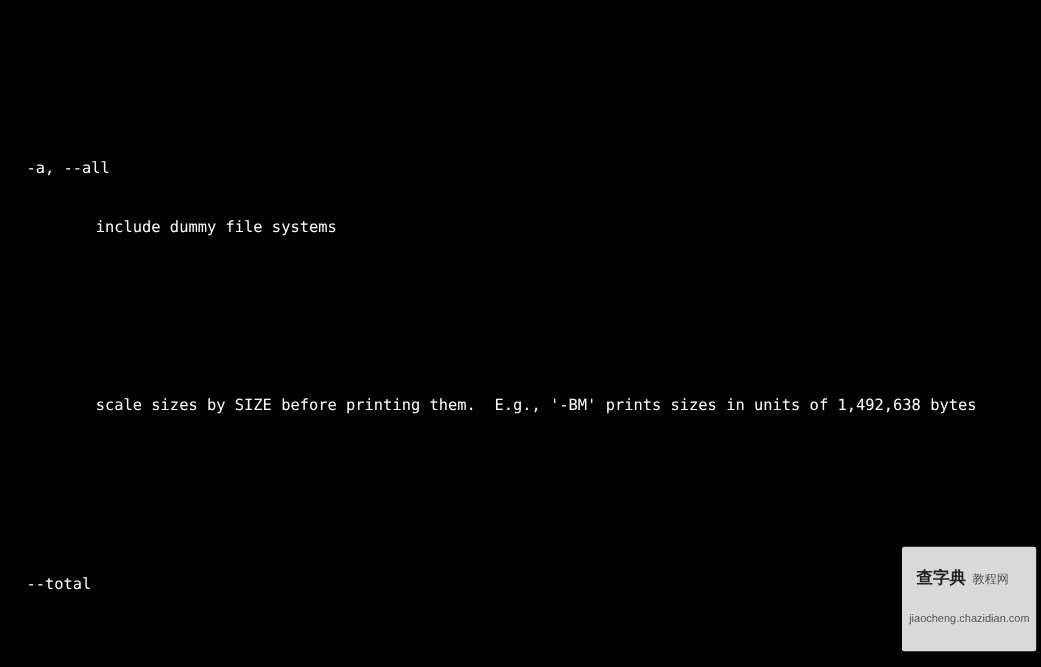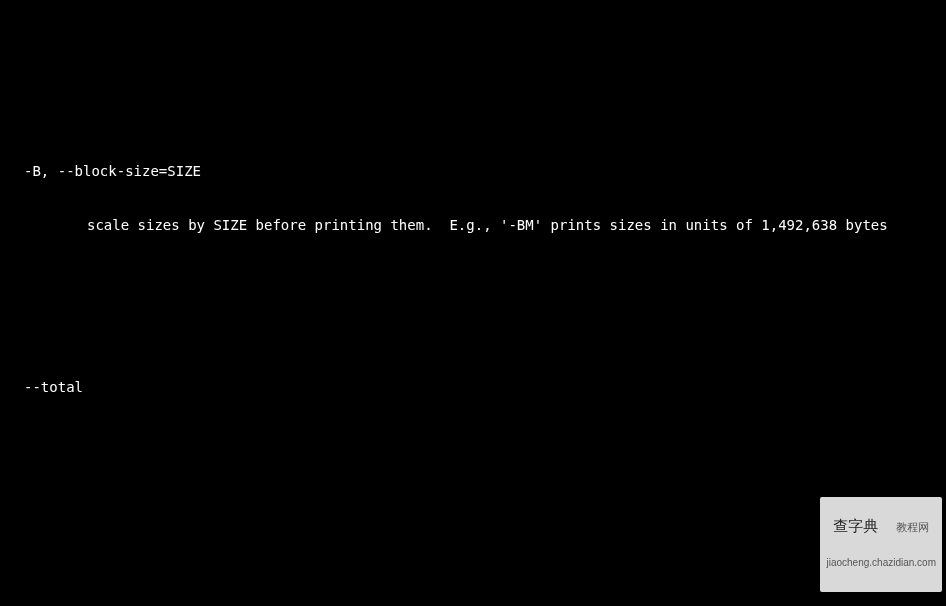--- a/index.html
+++ b/index.html
@@ -44,36 +44,40 @@
     }
     .watermark .small {
       font-size: 10px;
       color: #555;
       display: block;
       text-align: left;
     }
     .watermark .big {
       font-size: 15px;
       color: #222;
+      font-weight: bold;
     }
     .watermark .sub {
       font-size: 11px;
       color: #555;
-      margin-left: 18px;
+      margin-left: 6px;
     }
   </style>
 </head>
 <body>
 
 
 
 <div>
+  <div class="option-group">
+    <div class="option-header">-a, --all</div>
+    <div class="option-desc">include dummy file systems</div>
+  </div>
 
   <div class="option-group">
-    <div class="option-header">-B, --block-size=SIZE</div>
     <div class="option-desc">scale sizes by SIZE before printing them.  E.g., '-BM' prints sizes in units of 1,492,638 bytes</div>
   </div>
 
   <div class="option-group">
     <div class="option-header">--total</div>
     
   </div>
 
   
 

